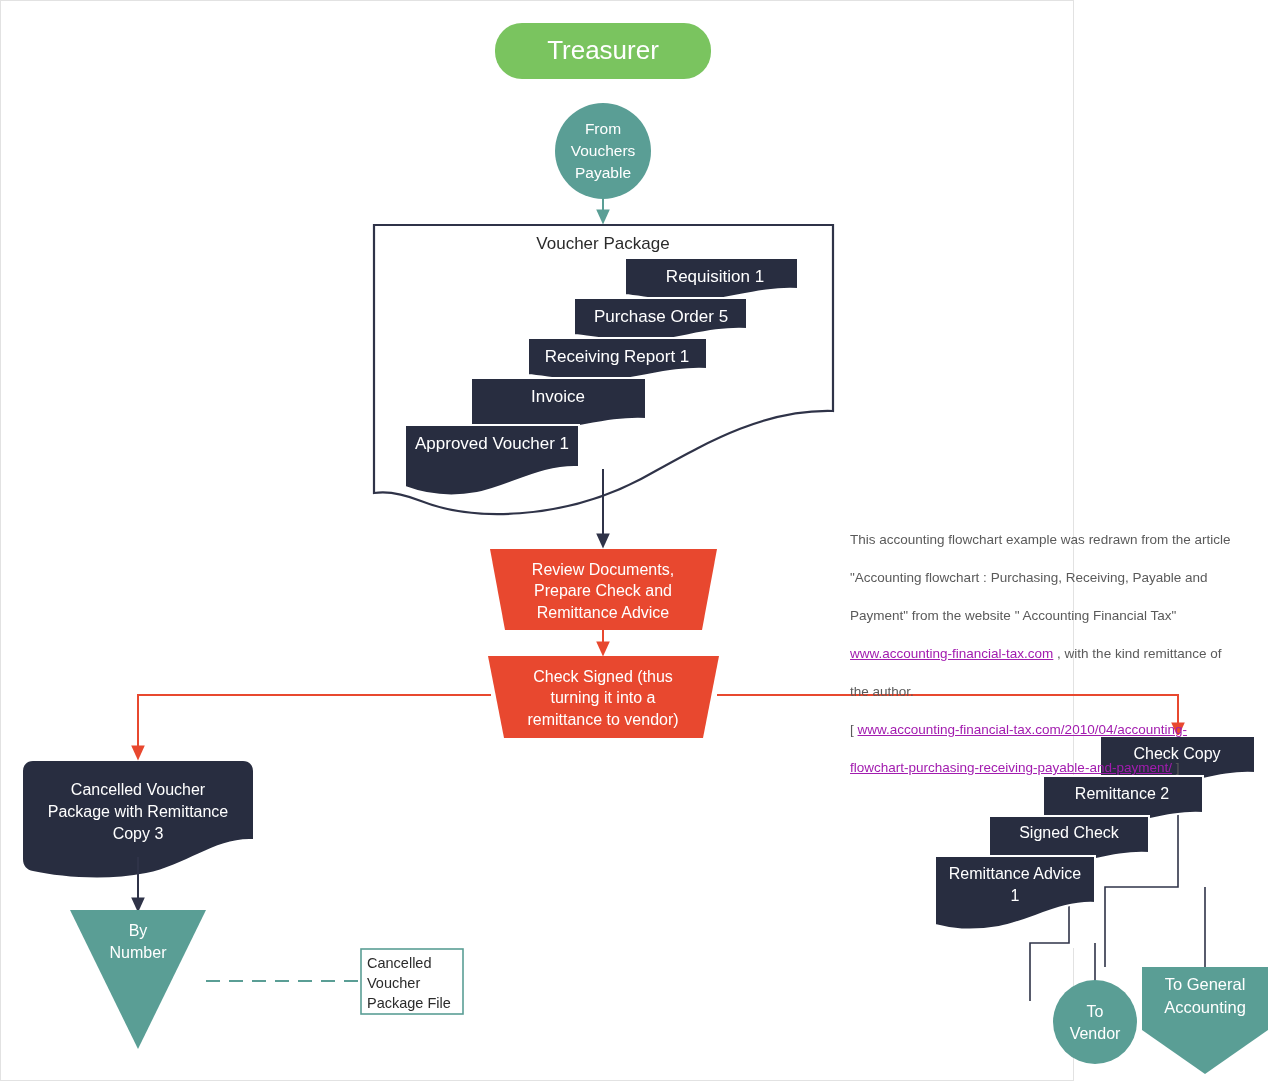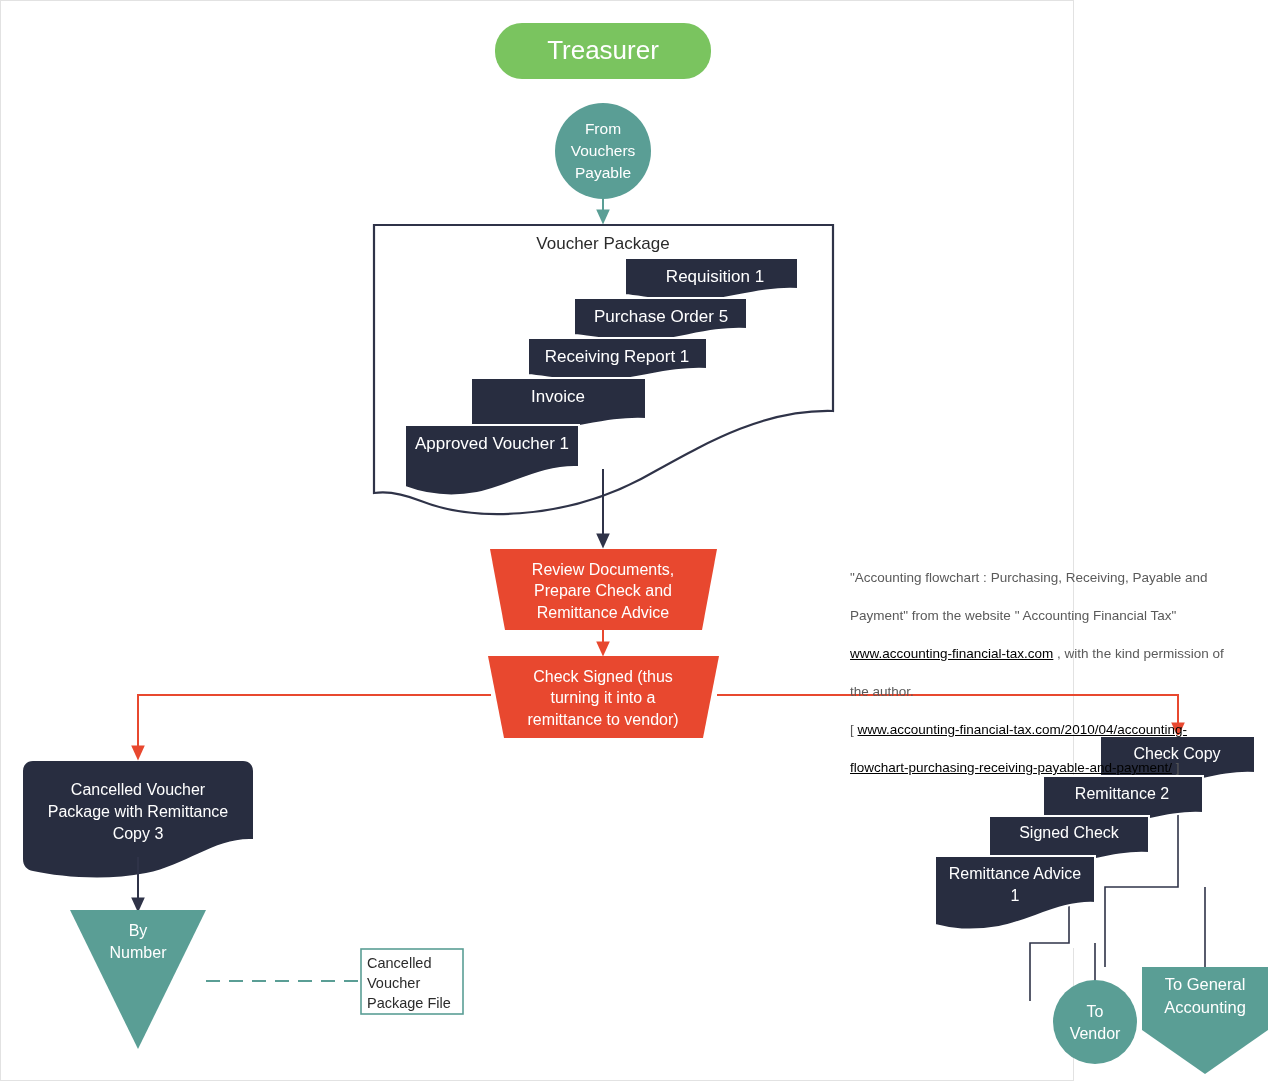--- a/index.html
+++ b/index.html
@@ -28,21 +28,21 @@
     font-family:"Liberation Sans", sans-serif;
   }
   .note-text{
     position:absolute;
     font-family:"Liberation Sans", sans-serif;
     font-size:13.5px;
     line-height:19px;
     color:#5a5a5a;
     white-space:pre-wrap;
   }
-  .note-link{color:#000000;text-decoration:underline;}
+  .note-link{color:#a21caf;text-decoration:underline;}
 </style>
 </head>
 <body>
 
 <div id="canvas">
 
   <svg id="flow" viewBox="0 0 1282 1081">
     <defs>
       <marker id="arrow-teal" markerWidth="9" markerHeight="9" refX="4.2" refY="4.2" orient="auto" markerUnits="strokeWidth">
         <path d="M0.5,0.8 L8,4.2 L0.5,7.6 z" fill="#5a9e95"></path>
@@ -170,22 +170,22 @@
     <circle cx="1094" cy="1021" r="42" fill="#5a9e95"></circle>
     <text class="shape-label" x="1094" y="1012" font-size="16">To</text>
     <text class="shape-label" x="1094" y="1034" font-size="16">Vendor</text>
 
     <path d="M1141,966 L1267,966 L1267,1029 L1204,1073 L1141,1029 Z" fill="#5a9e95"></path>
     <text class="shape-label" x="1204" y="985" font-size="16.5">To General</text>
     <text class="shape-label" x="1204" y="1008" font-size="16.5">Accounting</text>
   </svg>
 
   <div class="note-text" style="left:834px;top:510px;width:432px;">
-    <br>
+    <span>This accounting flowchart example was redrawn from the article</span><br>
     <span>"Accounting flowchart : Purchasing, Receiving, Payable and</span><br>
     <span>Payment" from the website " Accounting Financial Tax"</span><br>
-    <span class="note-link">www.accounting-financial-tax.com</span><span> , with the kind permission of</span><br>
+    <span class="note-link">www.accounting-financial-tax.com</span><span> , with the kind remittance of</span><br>
     <span>the author.</span><br>
     <span>[ </span><span class="note-link">www.accounting-financial-tax.com/2010/04/accounting-</span><br>
     <span class="note-link">flowchart-purchasing-receiving-payable-and-payment/</span><span> ]</span>
   </div>
 
 </div>
 
 </body></html>

